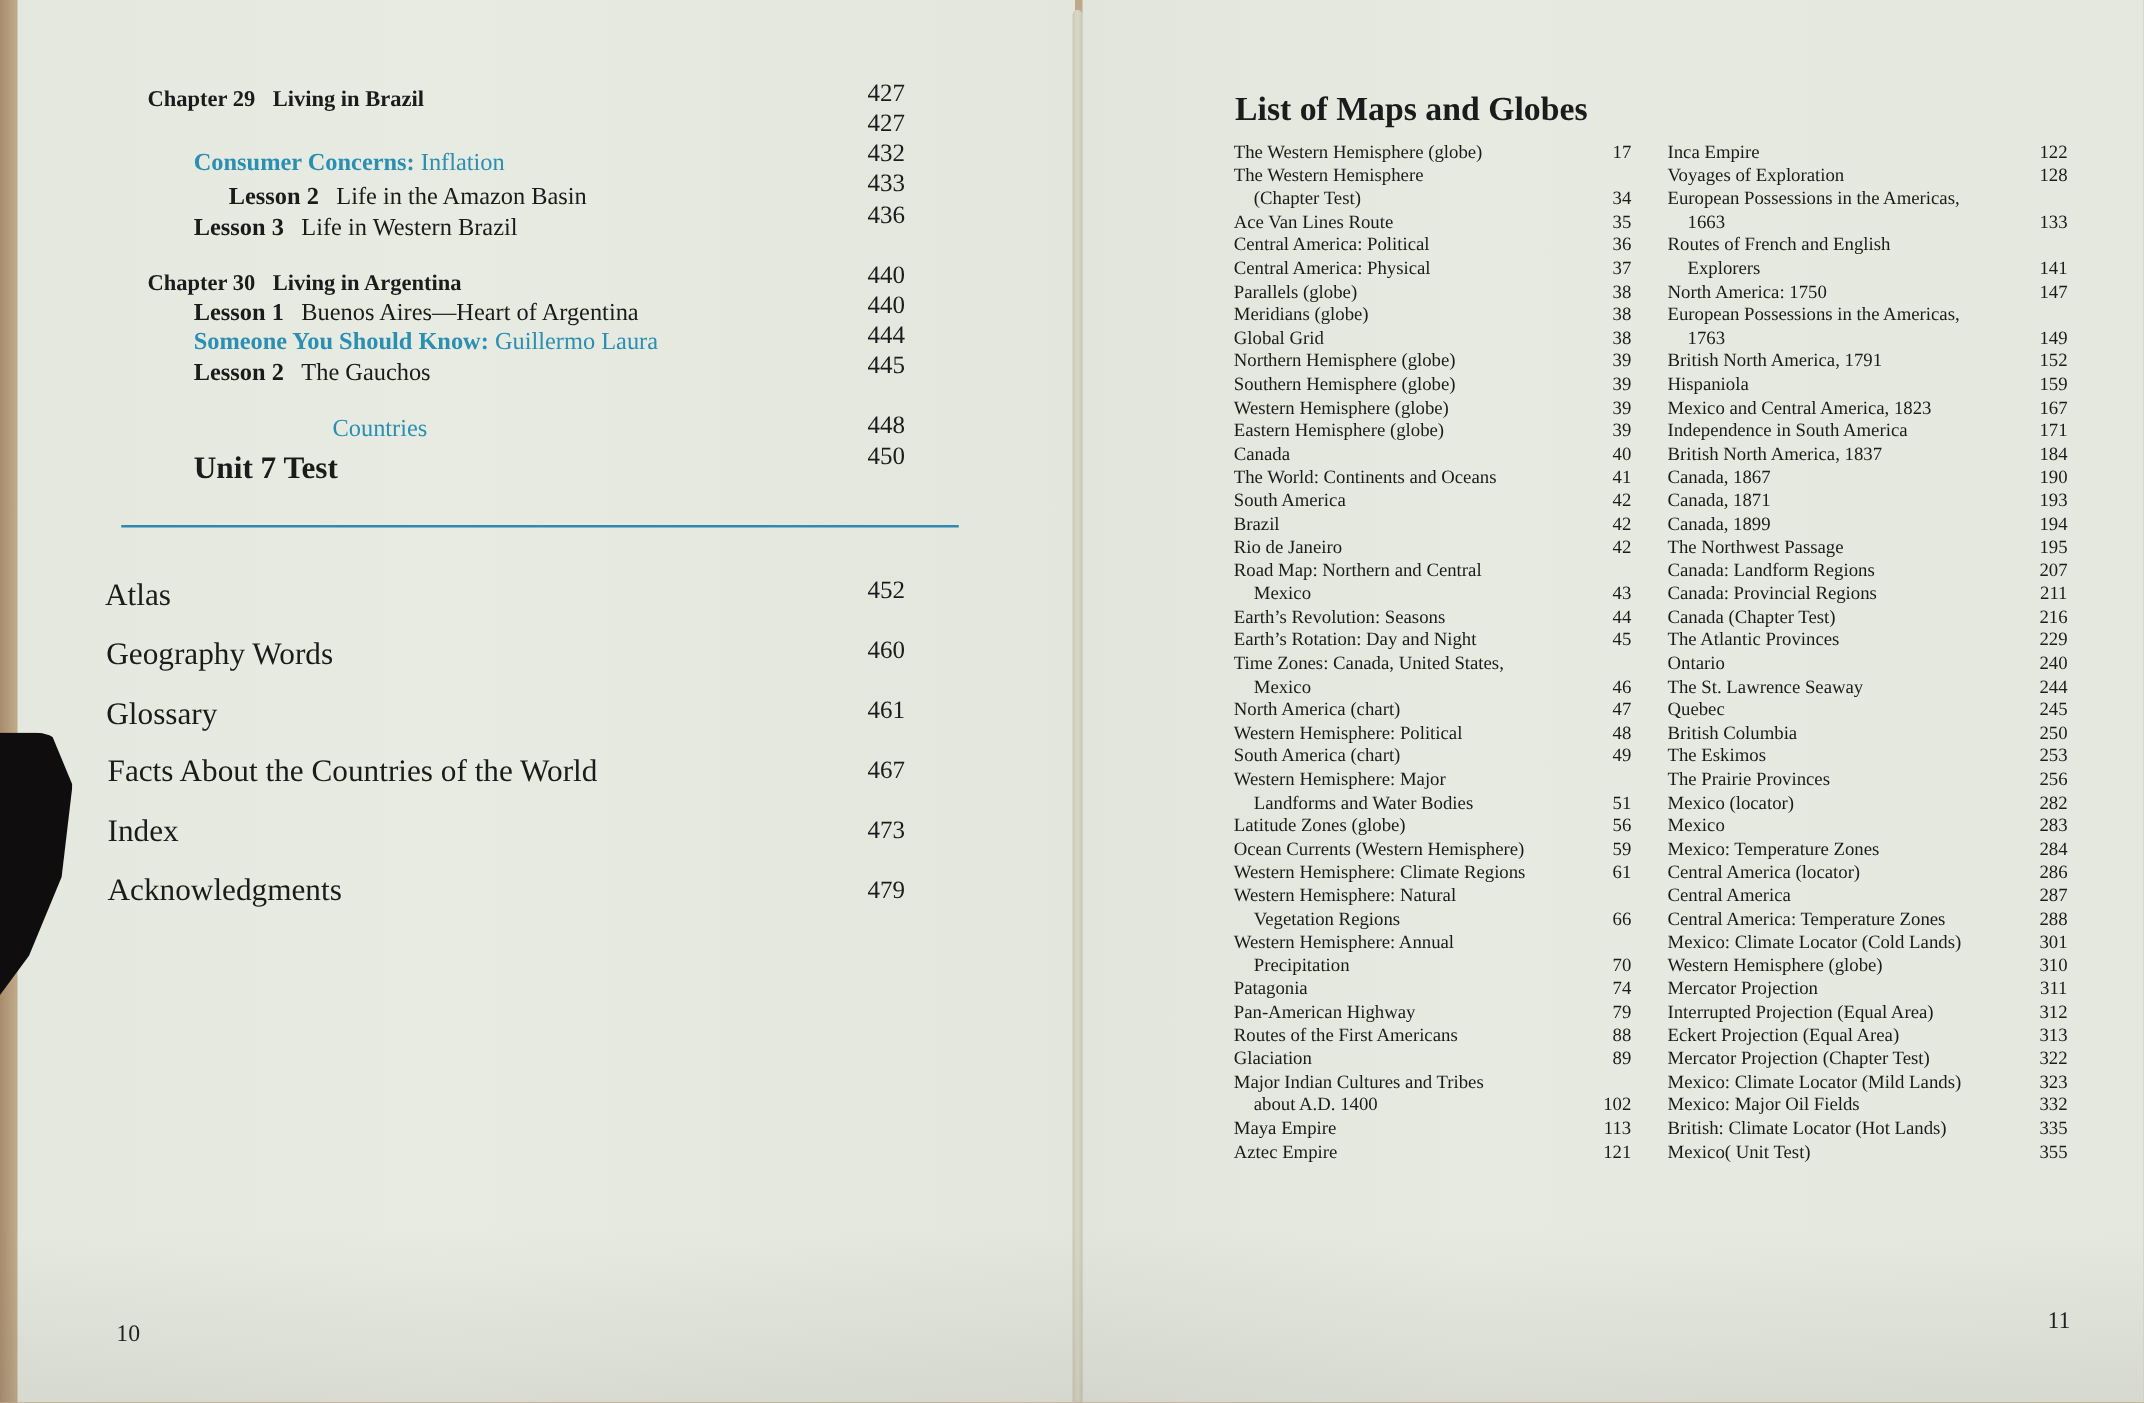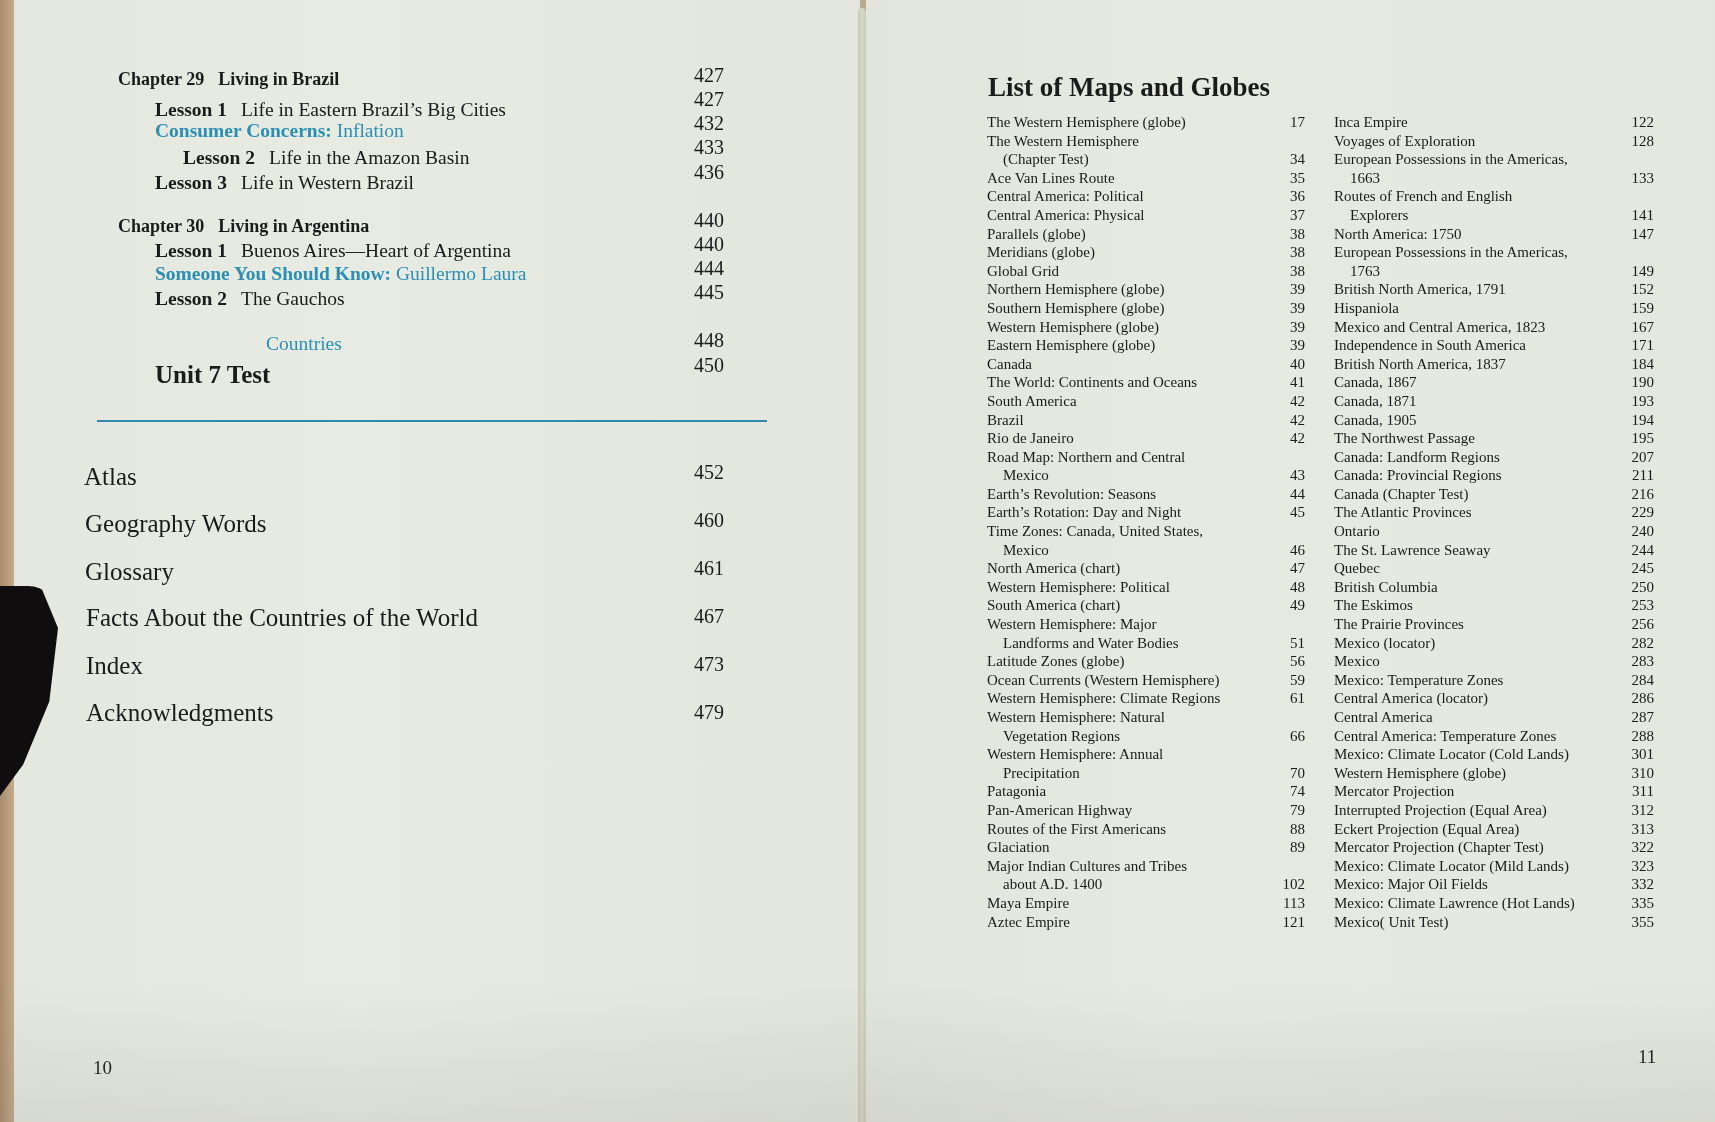--- a/index.html
+++ b/index.html
@@ -41,23 +41,20 @@
 
 <div class="edge-left"></div>
 
 <div class="page page-left">
 
   <div class="abs ch" style="left:104px;top:69px;">
     <span>Chapter 29</span><span class="title">Living in Brazil</span>
   </div>
   <div class="num" style="left:680px;top:64px;">427</div>
 
-  <div class="abs lesson" style="left:141px;top:99px;">
-    <span class="lbl">Lesson 1</span><span class="txt">Life in Eastern Brazil’s Big Cities</span>
-  </div>
   <div class="num" style="left:680px;top:88px;">427</div>
 
   <div class="abs feature" style="left:141px;top:120px;">
     <span class="lbl">Consumer Concerns:</span> <span>Inflation</span>
   </div>
   <div class="num" style="left:680px;top:112px;">432</div>
 
   <div class="abs lesson" style="left:141px;top:147px;margin-left:28px;">
     <span class="lbl">Lesson 2</span><span class="txt">Life in the Amazon Basin</span>
   </div>
@@ -329,21 +326,21 @@
       </div>
       <div class="row">
         <span class="t">Canada, 1867</span>
         <span class="n">190</span>
       </div>
       <div class="row">
         <span class="t">Canada, 1871</span>
         <span class="n">193</span>
       </div>
       <div class="row">
-        <span class="t">Canada, 1905</span>
+        <span class="t">Canada, 1899</span>
         <span class="n">194</span>
       </div>
       <div class="row">
         <span class="t">The Northwest Passage</span>
         <span class="n">195</span>
       </div>
       <div class="row">
         <span class="t">Canada: Landform Regions</span>
         <span class="n">207</span>
       </div>
@@ -433,21 +430,21 @@
       </div>
       <div class="row">
         <span class="t">Mexico: Climate Locator (Mild Lands)</span>
         <span class="n">323</span>
       </div>
       <div class="row">
         <span class="t">Mexico: Major Oil Fields</span>
         <span class="n">332</span>
       </div>
       <div class="row">
-        <span class="t">Mexico: Climate Lawrence (Hot Lands)</span>
+        <span class="t">British: Climate Locator (Hot Lands)</span>
         <span class="n">335</span>
       </div>
       <div class="row">
         <span class="t">Mexico( Unit Test)</span>
         <span class="n">355</span>
       </div>
     </div>
 
   <div class="abs pageno" style="left:772px;top:1046px;">11</div>
 </div>

